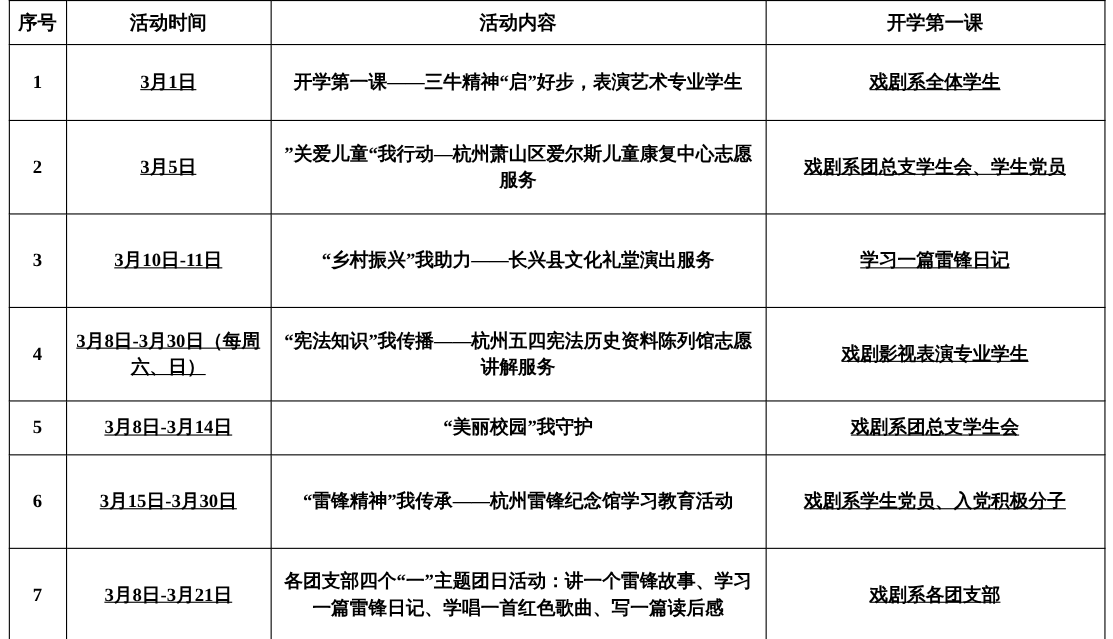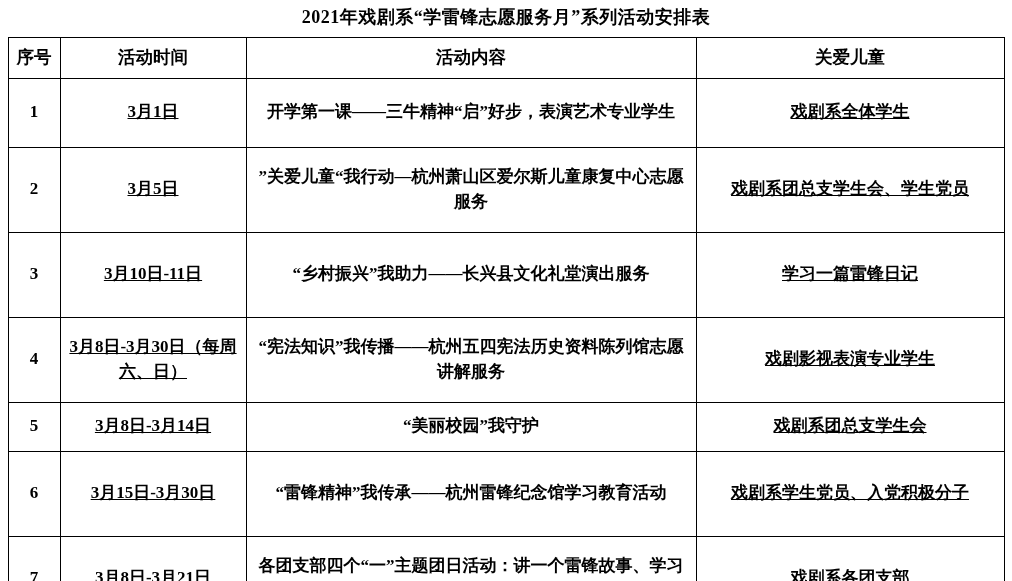--- a/index.html
+++ b/index.html
@@ -65,35 +65,34 @@
 
   .row-h-1 td { height: 56px; }
   .row-h-2 td { height: 72px; }
   .row-h-3 td { height: 36px; }
 </style>
 </head>
 <body>
 
 <div class="page">
 
-  <div class="doc-title">2021年戏剧系“学雷锋志愿服务月”系列活动安排表</div>
 
   <table class="schedule">
     <colgroup>
       <col class="c-no">
       <col class="c-time">
       <col class="c-content">
       <col class="c-part">
     </colgroup>
     <thead>
       <tr>
         <th>序号</th>
         <th>活动时间</th>
         <th>活动内容</th>
-        <th>关爱儿童</th>
+        <th>开学第一课</th>
       </tr>
     </thead>
     <tbody>
       <tr class="row-h-1">
         <td class="cell-no">1</td>
         <td class="cell-time">3月1日</td>
         <td class="cell-content">开学第一课——三牛精神“启”好步，表演艺术专业学生</td>
         <td class="cell-part">戏剧系全体学生</td>
       </tr>
       <tr class="row-h-2">

